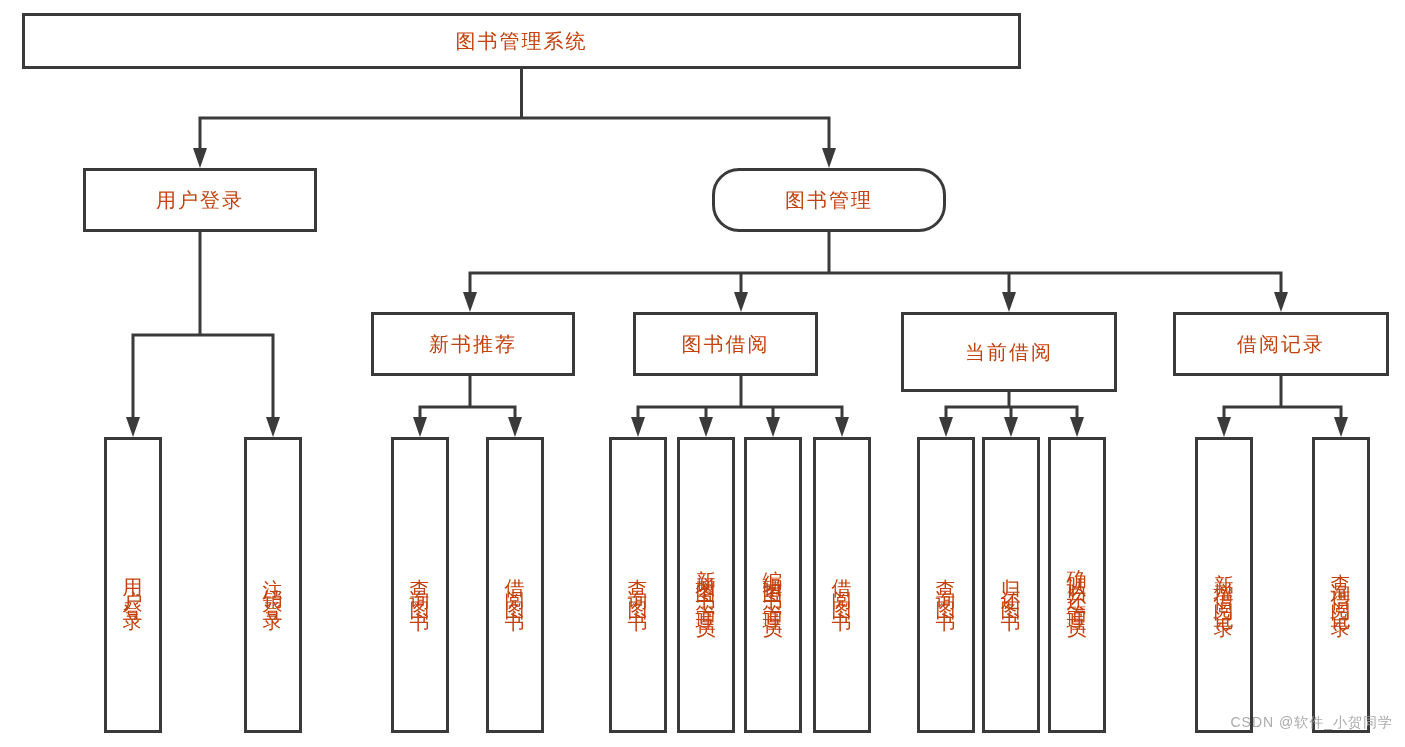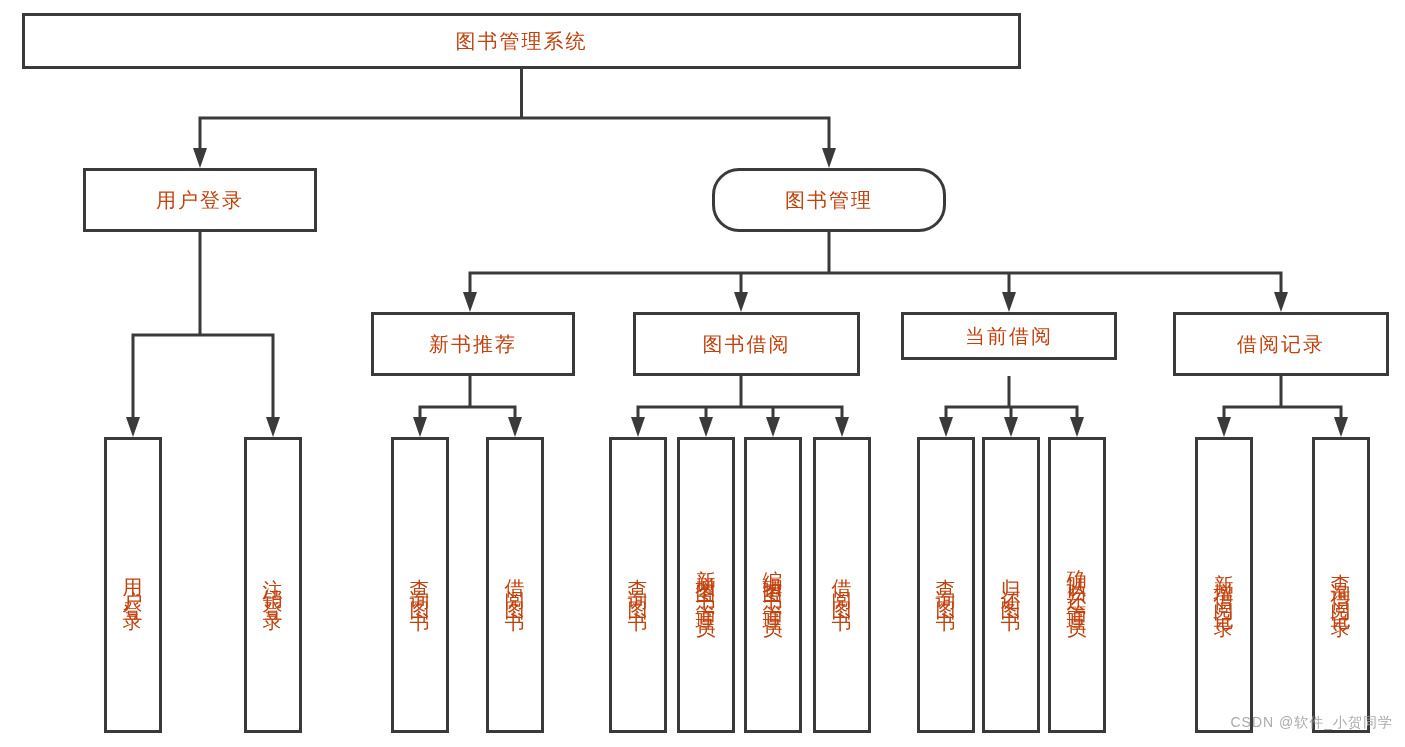--- a/index.html
+++ b/index.html
@@ -81,22 +81,22 @@
       <polygon points="1334,417 1348,417 1341,437"></polygon>
     </g>
   </svg>
 
   <div class="box hbox" style="left:22px;top:13px;width:999px;height:56px;">图书管理系统</div>
 
   <div class="box hbox" style="left:83px;top:168px;width:234px;height:64px;">用户登录</div>
   <div class="box hbox" style="left:712px;top:168px;width:234px;height:64px;border-radius:27px;">图书管理</div>
 
   <div class="box hbox" style="left:371px;top:312px;width:204px;height:64px;">新书推荐</div>
-  <div class="box hbox" style="left:633px;top:312px;width:227px;height:64px;">图书借阅</div>
-  <div class="box hbox" style="left:901px;top:312px;width:216px;height:48px;">当前借阅</div>
+  <div class="box hbox" style="left:633px;top:312px;width:185px;height:64px;">图书借阅</div>
+  <div class="box hbox" style="left:901px;top:312px;width:216px;height:80px;">当前借阅</div>
   <div class="box hbox" style="left:1173px;top:312px;width:216px;height:64px;">借阅记录</div>
 
   <div class="box vbox" style="left:104px;top:437px;width:58px;height:296px;">用户登录</div>
   <div class="box vbox" style="left:244px;top:437px;width:58px;height:296px;">注销登录</div>
 
   <div class="box vbox" style="left:391px;top:437px;width:58px;height:296px;">查询图书</div>
   <div class="box vbox" style="left:486px;top:437px;width:58px;height:296px;">借阅图书</div>
 
   <div class="box vbox" style="left:609px;top:437px;width:58px;height:296px;">查询图书</div>
   <div class="box vbox long" style="left:677px;top:437px;width:58px;height:296px;">新增图书（管理员）</div>

